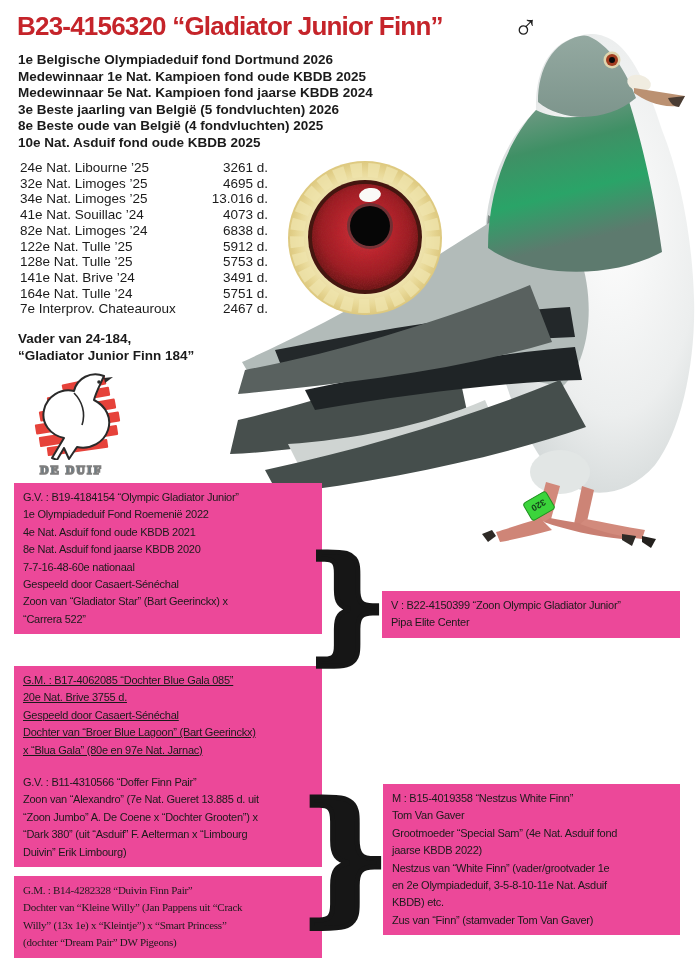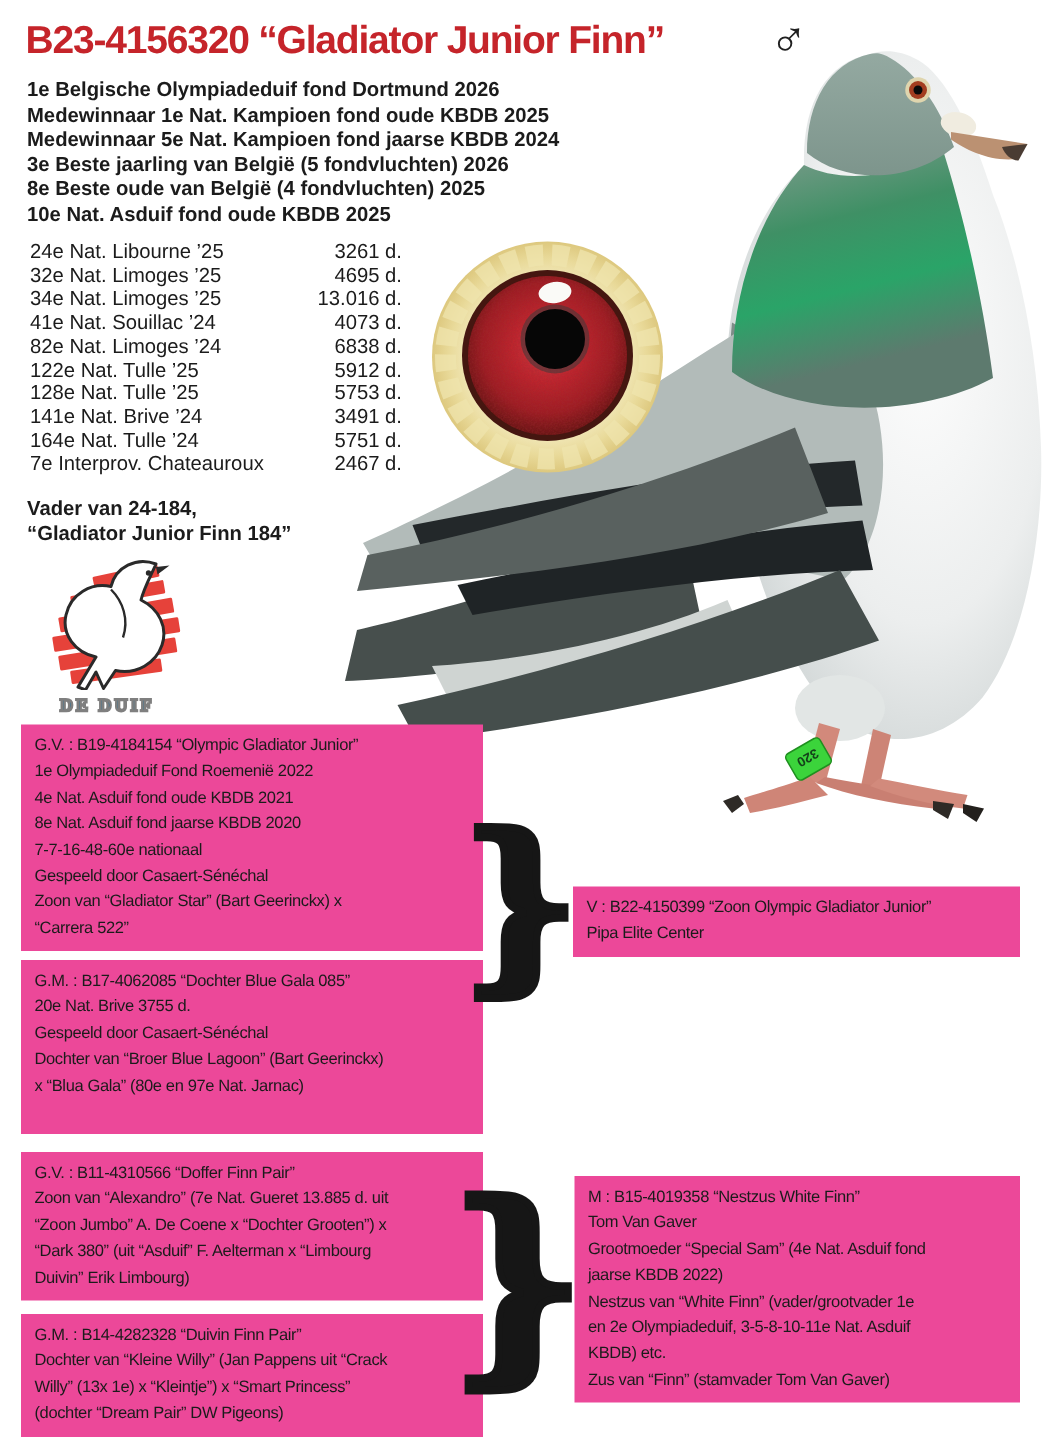--- a/index.html
+++ b/index.html
@@ -38,23 +38,23 @@
     font-family:Liberation Serif, serif;font-size:12px;font-weight:bold;
     color:#0369a1;-webkit-text-stroke:1.7px #7f7f7f;letter-spacing:2px;
   }
   
   .pbox{
     background:#ec4899;padding:6px 9px;font-size:11px;line-height:17.4px;
     letter-spacing:-0.25px;
   }
   .pbox .pline{white-space:nowrap;}
   .box-gv1{left:14px;top:483px;width:290px;height:139px;}
-  .box-gm1{left:14px;top:640px;width:290px;height:104px;}
+  .box-gm1{left:14px;top:666px;width:290px;height:104px;text-decoration:underline;}
   .box-gv2{left:14px;top:768px;width:290px;height:87px;}
-  .box-gm2{left:14px;top:876px;width:290px;height:70px;}
+  .box-gm2{left:14px;top:876px;width:290px;height:70px;font-family:Liberation Serif, serif;}
   .box-v  {left:382px;top:591px;width:280px;height:35px;}
   .box-m  {left:383px;top:784px;width:279px;height:139px;}
   
   .brace{
     font-family:"DejaVu Serif", serif;font-weight:900;color:#161616;
     display:flex;align-items:center;justify-content:center;line-height:1;
     -webkit-text-stroke:5px #161616;
   }
   .brace1{left:322px;top:548px;width:50px;height:110px;font-size:124px;}
   .brace2{left:318px;top:792px;width:54px;height:126px;font-size:142px;}

